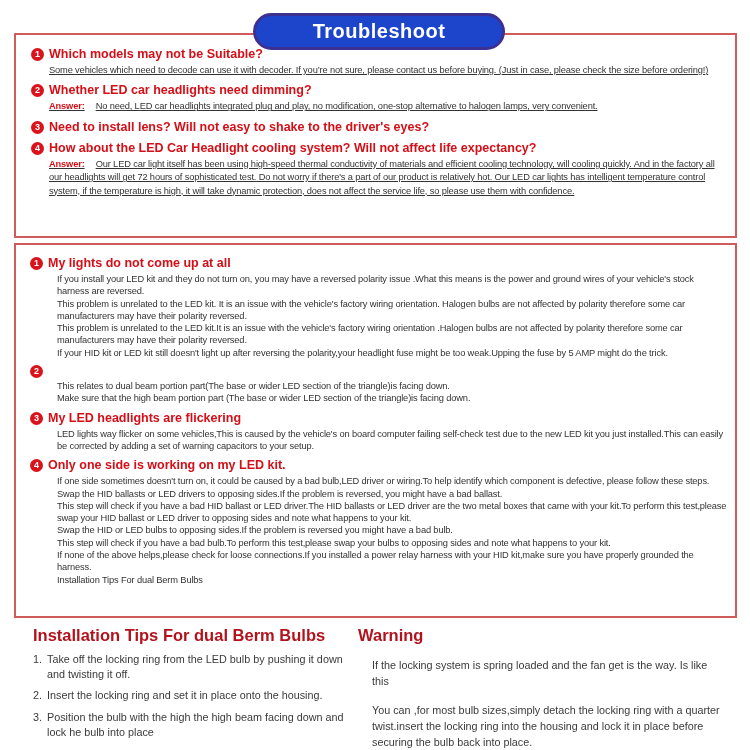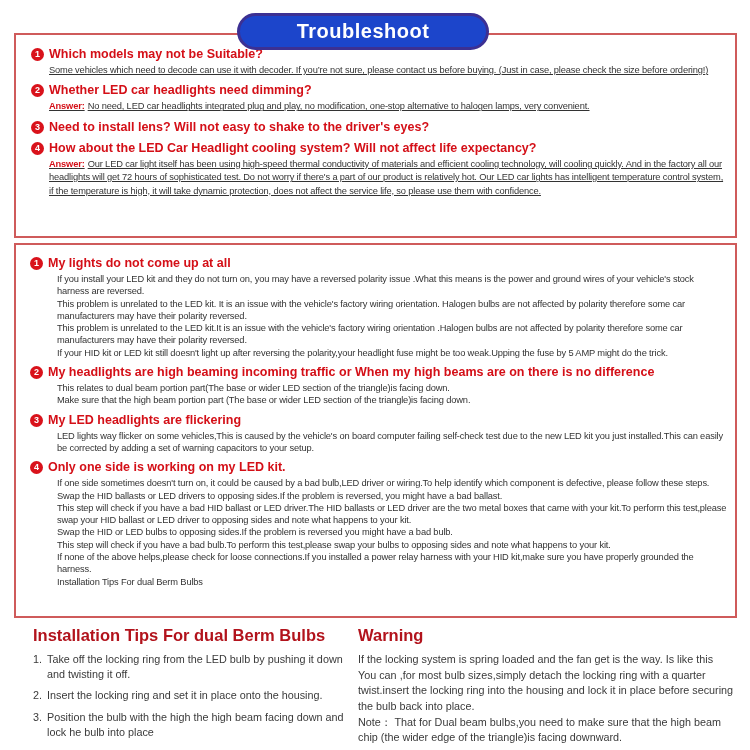--- a/index.html
+++ b/index.html
@@ -5,21 +5,21 @@
   * { box-sizing: border-box; }
   html, body { margin: 0; padding: 0; background: #ffffff; }
   body {
     width: 750px; height: 750px; position: relative;
     font-family: "Liberation Sans", sans-serif;
     color: #333333;
     overflow: hidden;
   }
   
   .pill {
-    position: absolute; left: 237px; top: 13px; width: 252px; height: 37px;
+    position: absolute; left: 253px; top: 13px; width: 252px; height: 37px;
     background: #1c45cb; border: 3px solid #3c3093; border-radius: 20px;
     display: flex; align-items: center; justify-content: center;
     color: #ffffff; font-size: 20px; font-weight: bold; letter-spacing: 0.5px;
     z-index: 2;
   }
   
   .rbox {
     position: absolute; left: 14px; width: 723px;
     border: 2px solid #cf5b5b; background: #ffffff; z-index: 1;
   }
@@ -36,37 +36,37 @@
     flex: 0 0 13px; width: 13px; height: 13px; border-radius: 50%;
     background: #d9121b; color: #ffffff; font-size: 9px; font-weight: bold;
     display: flex; align-items: center; justify-content: center; line-height: 1;
   }
   .a {
     margin-left: 18px; font-size: 9.3px; letter-spacing: -0.15px;
     color: #333333;
   }
   #faq-box .a    { line-height: 13.4px; text-decoration: underline; }
   #issues-box .a { line-height: 12.3px; margin-left: 27px; }
-  .ans-label { color: #d40f17; font-weight: bold; margin-right: 3px; }
+  .ans-label { color: #d40f17; font-weight: bold; margin-right: 11px; }
 
   
   .bottom-col { position: absolute; top: 626px; }
   #tips-section    { left: 33px;  width: 322px; }
   #warning-section { left: 358px; width: 376px; }
   .bottom-heading {
     font-size: 16.5px; font-weight: bold; color: #b2131c;
     margin: 0 0 8px 0; line-height: 1.1;
   }
   .step {
     display: flex; font-size: 10.8px; line-height: 14.6px;
     color: #3a3a3a; margin-bottom: 7px;
   }
   .step-num { flex: 0 0 14px; }
   .warn-p {
-    margin: 0; font-size: 10.8px; line-height: 15.6px; color: #3a3a3a;
+    margin: 14px; font-size: 10.8px; line-height: 15.6px; color: #3a3a3a;
   }
 </style>
 </head>
 <body>
 
 <div class="pill">
   <span>Troubleshoot</span>
 </div>
 
 <div class="rbox" id="faq-box">
@@ -121,21 +121,20 @@
       <div>If you install your LED kit and they do not turn on, you may have a reversed polarity issue .What this means is the power and ground wires of your vehicle's stock harness are reversed.</div>
       <div>This problem is unrelated to the LED kit. It  is an issue with the vehicle's factory wiring orientation. Halogen bulbs are not affected by polarity therefore some car manufacturers may have their polarity reversed.</div>
       <div>This problem is unrelated to the LED kit.It is an issue with the vehicle's factory wiring orientation .Halogen bulbs are not affected by polarity therefore some car manufacturers may have their polarity reversed.</div>
       <div>If your HID kit or LED kit still doesn't light up after reversing the polarity,your headlight fuse might be too weak.Upping the fuse by 5 AMP might do the trick.</div>
     </div>
   </div>
 
   <div class="qa">
     <div class="q">
       <span class="badge">2</span>
-      <span>My headlights are high beaming incoming traffic or When my high beams are on there is no difference</span>
     </div>
     <div class="a">
       <div>This relates to dual beam portion part(The base or wider LED section of the triangle)is facing down.</div>
       <div>Make sure that the high beam portion part (The base or wider LED section of the triangle)is facing down.</div>
     </div>
   </div>
 
   <div class="qa">
     <div class="q">
       <span class="badge">3</span>

